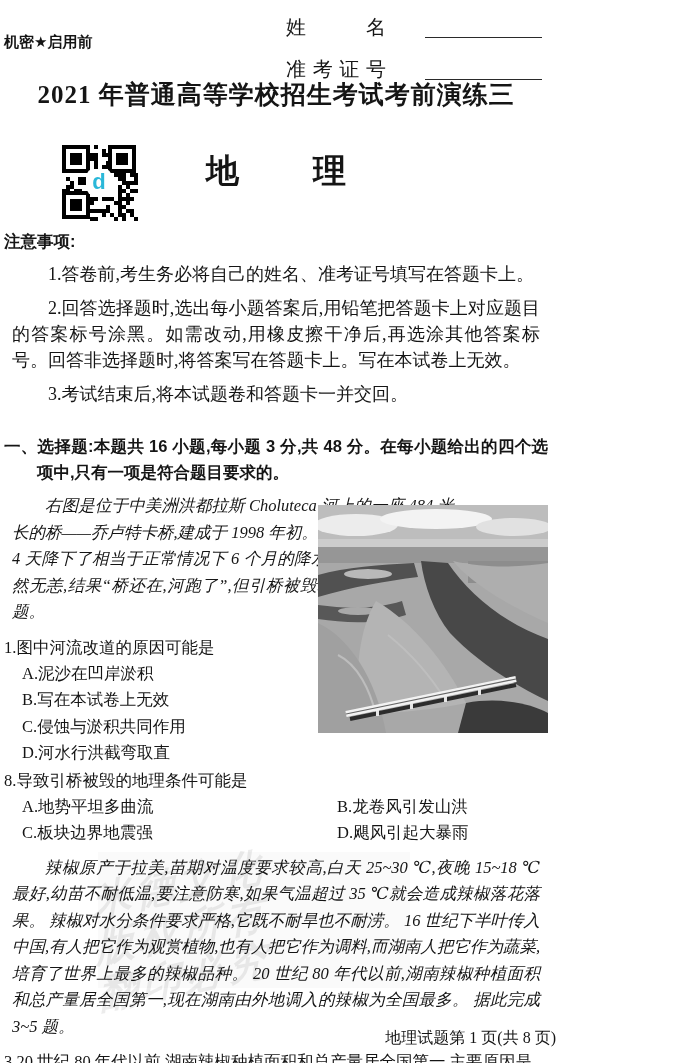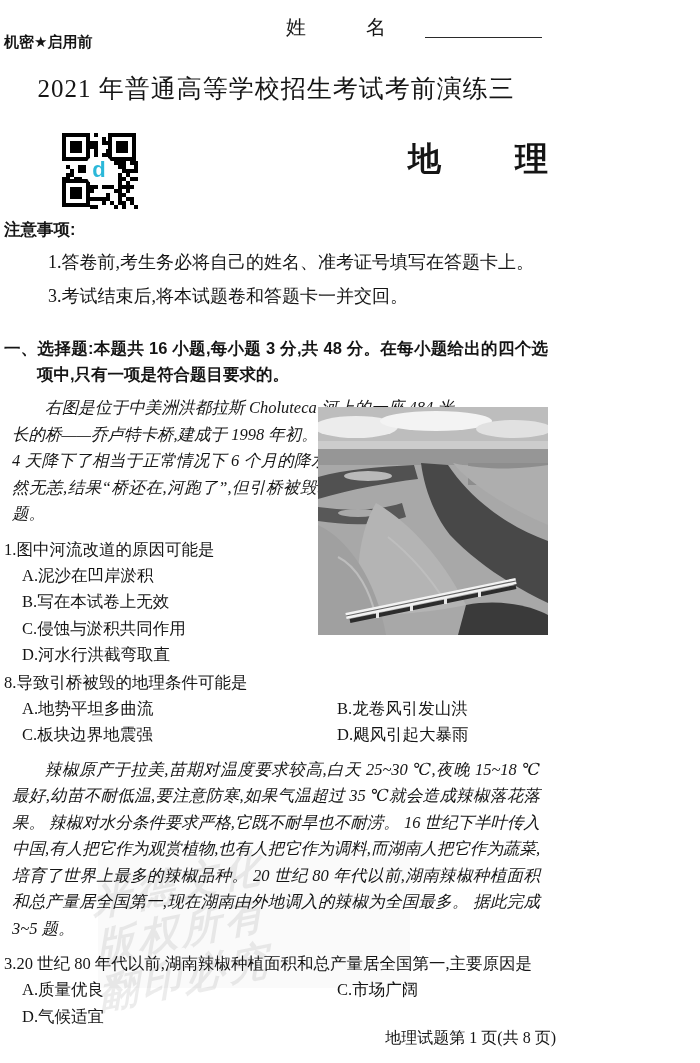--- a/index.html
+++ b/index.html
@@ -5,24 +5,24 @@
   html,body{margin:0;padding:0;background:#ffffff;}
   .page{position:relative;width:556px;height:1063px;background:#ffffff;color:#151515;
         font-family:"Liberation Serif","DejaVu Serif",serif;overflow:hidden;}
   .secrecy{position:absolute;left:4px;top:33px;font-family:"Liberation Sans","DejaVu Sans",sans-serif;
            font-weight:bold;font-size:15px;}
   .fields{position:absolute;top:4px;right:14px;width:256px;font-size:20px;}
   .frow{display:flex;align-items:flex-end;height:34px;margin-bottom:8px;gap:36px;}
   .flabel{display:inline-block;width:100px;text-align:justify;text-align-last:justify;line-height:1.1;}
   .fline{flex:1;border-bottom:1.5px solid #2a2a2a;margin-left:3px;height:30px;}
   .content{padding:0 8px 0 4px;}
-  h1.title{margin:2px;padding-top:70px;text-align:center;font-weight:normal;font-size:25px;letter-spacing:1px;}
+  h1.title{margin:8px;padding-top:70px;text-align:center;font-weight:bold;font-size:25px;letter-spacing:1px;}
   .subject-row{position:relative;height:110px;}
   .qr{position:absolute;left:56px;top:24px;width:78px;height:78px;}
-  h2.subject{margin:0;text-align:right;padding-top:30px;font-family:Liberation Mono, monospace;
+  h2.subject{margin:0;text-align:center;padding-top:30px;font-family:Liberation Mono, monospace;
              font-size:33px;font-weight:bold;}
   h2.subject .gap{margin-left:74px;}
   .notice-h{font-family:"Liberation Sans","DejaVu Sans",sans-serif;font-weight:bold;font-size:16.5px;line-height:24px;}
   p.note{margin:8px;font-size:18px;line-height:26px;text-indent:2em;text-align:justify;}
   .sec-h{margin-top:26px;font-family:"Liberation Sans","DejaVu Sans",sans-serif;font-weight:bold;
          font-size:16.5px;line-height:26px;padding-left:2em;text-indent:-2em;text-align:justify;}
   .q12{position:relative;margin-top:4px;}
   .photo{position:absolute;top:12px;right:0px;width:230px;height:228px;}
   .photo svg{display:block;}
   .narrow{width:458px;}
@@ -41,20 +41,24 @@
 </head>
 <body>
 
 <div class="page">
 
   <div class="secrecy">机密★启用前</div>
 
   <div class="fields">
     <div class="frow">
       <span class="flabel">姓名</span>
+      <span class="fline"></span>
+    </div>
+    <div class="frow">
+      <span class="flabel">准考证号</span>
       <span class="fline"></span>
     </div>
   </div>
 
   <div class="content">
 
     <h1 class="title">2021 年普通高等学校招生考试考前演练三</h1>
 
     <div class="subject-row">
       <div class="qr">
@@ -158,20 +162,21 @@
           </g>
           <rect x="27" y="26" width="24" height="26" rx="6" fill="#ffffff"></rect>
           <text id="qr-logo" x="39" y="46" text-anchor="middle" font-family="Liberation Sans, sans-serif" font-size="22" font-weight="bold" fill="#2bb8d9">d</text>
         </svg>
       </div>
       <h2 class="subject"><span>地</span><span class="gap">理</span></h2>
     </div>
 
     <div class="notice-h">注意事项:</div>
     <p class="note">1.答卷前,考生务必将自己的姓名、准考证号填写在答题卡上。</p>
+    <p class="note">2.回答选择题时,选出每小题答案后,用铅笔把答题卡上对应题目的答案标号涂黑。如需改动,用橡皮擦干净后,再选涂其他答案标号。回答非选择题时,将答案写在答题卡上。写在本试卷上无效。</p>
     <p class="note">3.考试结束后,将本试题卷和答题卡一并交回。</p>
 
     <div class="sec-h">一、选择题:本题共 16 小题,每小题 3 分,共 48 分。在每小题给出的四个选项中,只有一项是符合题目要求的。</div>
 
     <div class="q12">
       <div class="photo">
         <svg width="230" height="228" viewBox="0 0 230 228">
           <rect width="230" height="228" fill="#a8a8a8"></rect>
           <rect width="230" height="42" fill="#bdbdbd"></rect>
           <ellipse cx="38" cy="20" rx="42" ry="11" fill="#ececec"></ellipse>

